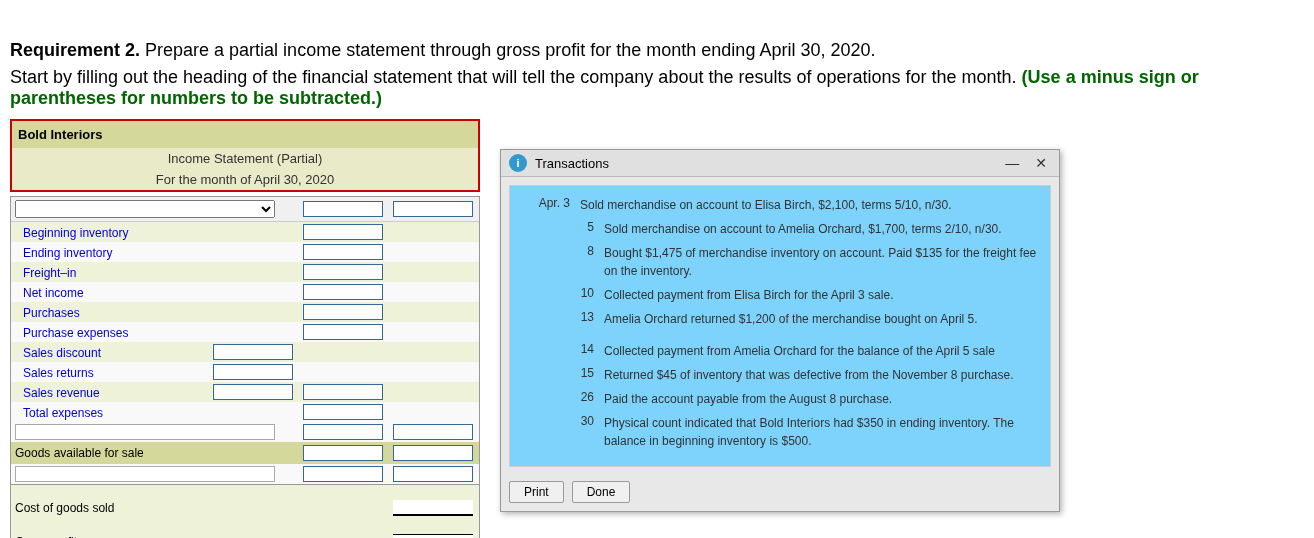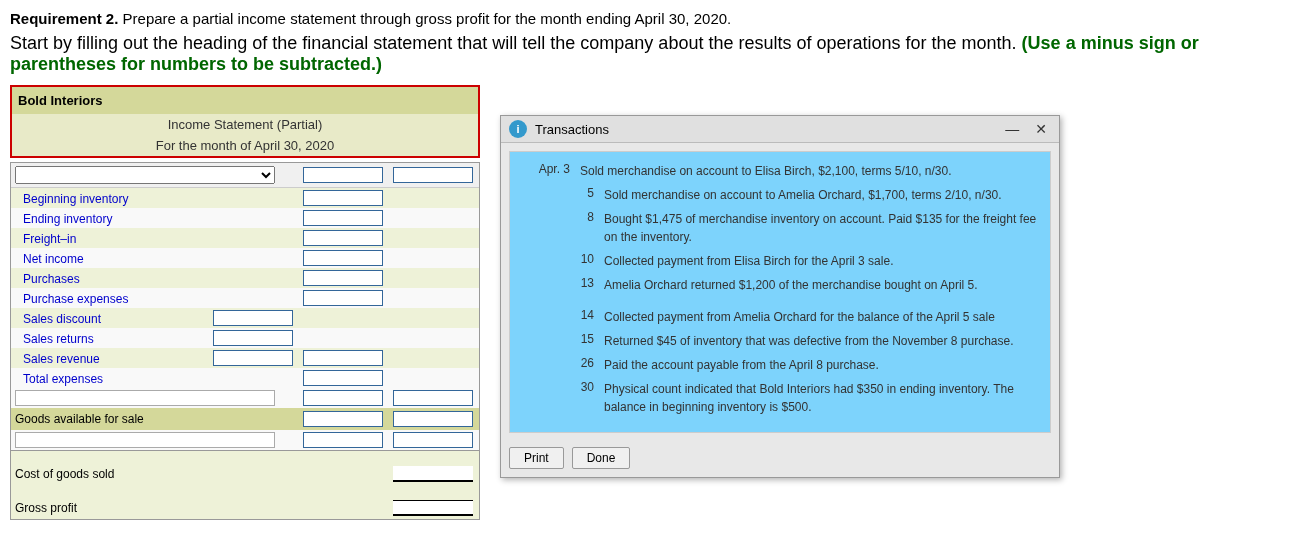--- a/index.html
+++ b/index.html
@@ -2,21 +2,21 @@
 <html><head>
   <meta charset="utf-8">
   <style>
     * { box-sizing: border-box; margin: 0; padding: 0; }
     body { font-family: Arial, sans-serif; font-size: 13px; background: #fff; padding: 10px; }
 
     .main-container { display: flex; gap: 20px; }
     .left-panel { width: 470px; flex-shrink: 0; }
     .right-panel { flex: 1; }
 
-    .requirement-text { font-size: 15px; margin-bottom: 6px; }
+    .requirement-text { font-size: 18px; margin-bottom: 6px; margin-top: 30px; }
     .requirement-text strong { font-weight: bold; }
     .instruction-text { font-size: 18px; margin-bottom: 10px; }
     .instruction-text .bold-colored { font-weight: bold; color: #006600; }
 
     
     .header-box { border: 2px solid #cc0000; background: #fff; margin-bottom: 4px; }
     .header-top { background: #d4d89a; padding: 6px; text-align: left; font-size: 13px; }
     .header-company { font-weight: bold; }
     .header-sub { background: #e8eac8; padding: 3px; text-align: center; font-size: 13px; color: #333; }
     .header-date { background: #e8eac8; padding: 3px; text-align: center; font-size: 13px; color: #333; }
@@ -282,21 +282,21 @@
 
         <div class="trans-entry">
           <span class="trans-date"></span>
           <span class="trans-day">15</span>
           <span class="trans-desc">Returned $45 of inventory that was defective from the November 8 purchase.</span>
         </div>
 
         <div class="trans-entry">
           <span class="trans-date"></span>
           <span class="trans-day">26</span>
-          <span class="trans-desc">Paid the account payable from the April 8 purchase.</span>
+          <span class="trans-desc">Paid the account payable from the August 8 purchase.</span>
         </div>
 
         <div class="trans-entry">
           <span class="trans-date"></span>
           <span class="trans-day">30</span>
           <span class="trans-desc">Physical count indicated that Bold Interiors had $350 in ending inventory. The balance in beginning inventory is $500.</span>
         </div>
       </div>
       <div class="trans-footer">
         <button class="trans-action-btn">Print</button>

